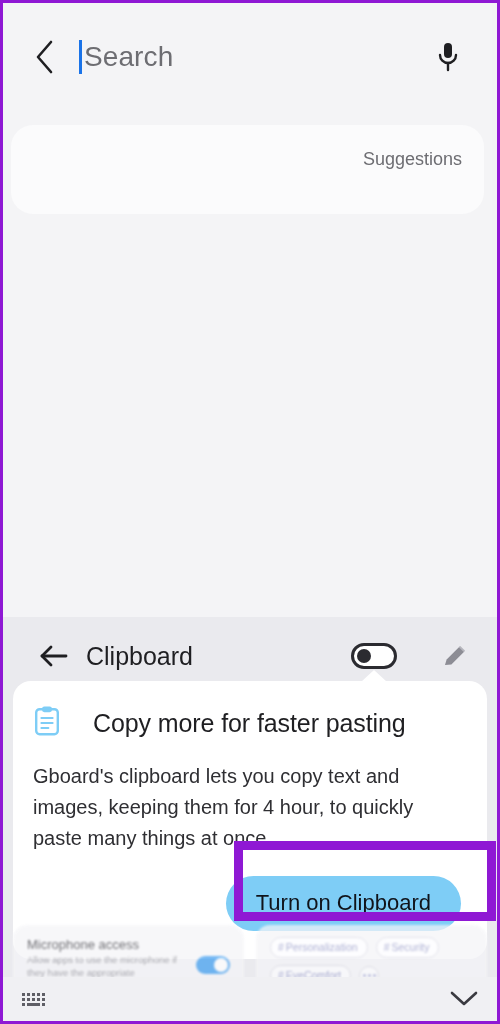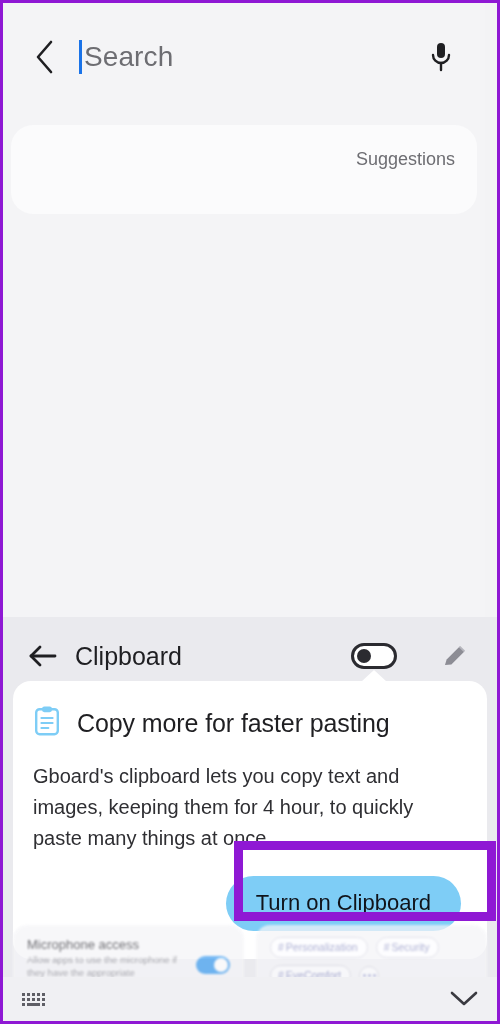--- a/index.html
+++ b/index.html
@@ -12,21 +12,21 @@
   #screen {
     position: relative;
     width: 500px; height: 1024px;
     border: 3px solid #8f18d4;
     background: #f3f3f5;
     overflow: hidden;
   }
 
   
   #top-area {
-    position: absolute; left: 0; top: 0; right: 12px; height: 614px;
+    position: absolute; left: 0; top: 0; right: 5px; height: 614px;
     background: #f4f4f6;
   }
   .search-bar {
     position: relative;
     height: 108px;
     display: flex; align-items: center;
     padding: 0 24px 0 26px;
   }
   .back-chevron {
     width: 30px; height: 36px;
@@ -100,20 +100,21 @@
   .chip-more i {
     display: block;
     width: 6px; height: 6px; border-radius: 50%;
     background: #1a73e8;
   }
 
   
   #clipboard-panel {
     position: absolute; left: 0; right: 0; top: 614px; bottom: 0;
     background: #eaeaee;
+    padding-left: 11px;
   }
   .cb-header {
     height: 78px;
     display: flex; align-items: center;
     padding: 0 24px 0 18px;
   }
   .cb-back {
     width: 42px; height: 42px;
     display: flex; align-items: center; justify-content: center;
     cursor: pointer;
@@ -157,21 +158,21 @@
   .cb-card::before {
     content: "";
     position: absolute;
     top: -11px; right: 100px;
     width: 0; height: 0;
     border-left: 13px solid transparent;
     border-right: 13px solid transparent;
     border-bottom: 12px solid #ffffff;
   }
   .cb-card-head {
-    display: flex; align-items: center; gap: 16px;
+    display: flex; align-items: center; gap: 32px;
     margin-bottom: 20px;
   }
   .cb-card-title {
     font-size: 25px;
     color: #1f1f22;
     letter-spacing: -.1px;
   }
   .cb-card-body {
     font-size: 20px;
     line-height: 1.55;

